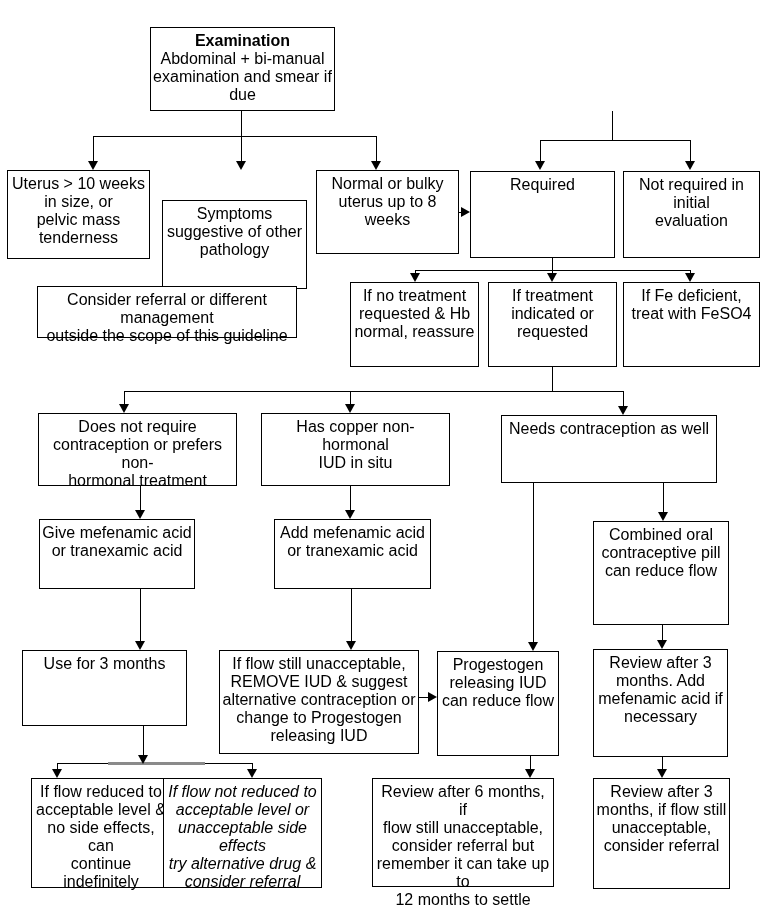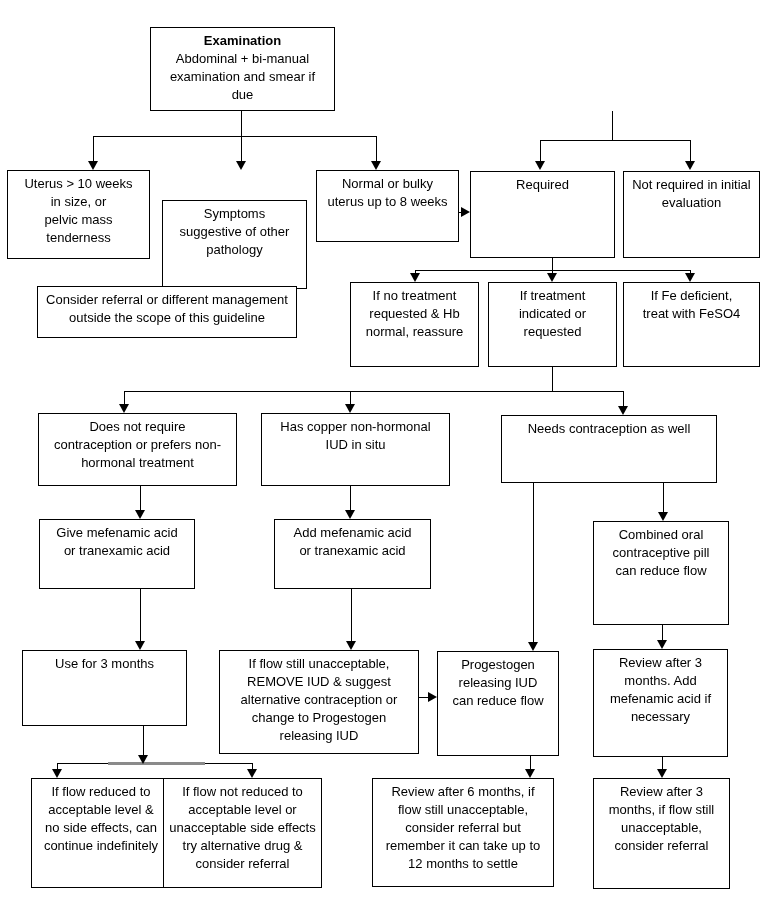--- a/index.html
+++ b/index.html
@@ -2,21 +2,21 @@
 <html><head>
 <meta charset="utf-8">
 <style>
   html,body{margin:0;padding:0;background:#ffffff;}
   .stage{
     position:relative;width:768px;height:922px;background:#ffffff;
     font-family:"Liberation Sans",sans-serif;overflow:hidden;
   }
   .node{
     position:absolute;border:1px solid #000;background:#fff;box-sizing:border-box;
-    text-align:center;font-size:13px;line-height:18px;color:#000;
+    text-align:center;font-size:16px;line-height:18px;color:#000;
     padding:4px 2px 0 2px;
   }
   .node-title{font-weight:bold;white-space:pre-line;}
   .node-label{white-space:pre-line;}
   .line{position:absolute;background:#000;}
   .arrow-down{
     position:absolute;width:0;height:0;
     border-left:5px solid transparent;border-right:5px solid transparent;
     border-top:9px solid #000;
   }
@@ -40,21 +40,21 @@
       <div class="node-label">Uterus &gt; 10 weeks
 in size, or
 pelvic mass
 tenderness</div>
     </div>
     <div class="node" style="left: 162px; top: 170px; width: 145px; height: 89px; margin-top: 30px;">
       <div class="node-label">Symptoms
 suggestive of other
 pathology</div>
     </div>
-    <div class="node" style="left: 316px; top: 170px; width: 143px; height: 72px;">
+    <div class="node" style="left: 316px; top: 170px; width: 143px; height: 84px;">
       <div class="node-label">Normal or bulky
 uterus up to 8 weeks</div>
     </div>
     <div class="node" style="left: 470px; top: 171px; width: 145px; height: 87px;">
       <div class="node-label">Required</div>
     </div>
     <div class="node" style="left: 623px; top: 171px; width: 137px; height: 87px;">
       <div class="node-label">Not required in initial
 evaluation</div>
     </div>
@@ -121,21 +121,21 @@
 months. Add
 mefenamic acid if
 necessary</div>
     </div>
     <div class="node" style="left: 7px; top: 778px; width: 140px; height: 110px; margin-left: 24px;">
       <div class="node-label">If flow reduced to
 acceptable level &amp;
 no side effects, can
 continue indefinitely</div>
     </div>
-    <div class="node" style="left: 163px; top: 778px; width: 159px; height: 110px;">
+    <div class="node" style="left: 163px; top: 778px; width: 159px; height: 110px; font-style: italic;">
       <div class="node-label">If flow not reduced to
 acceptable level or
 unacceptable side effects
 try alternative drug &amp;
 consider referral</div>
     </div>
     <div class="node" style="left: 372px; top: 778px; width: 182px; height: 109px;">
       <div class="node-label">Review after 6 months, if
 flow still unacceptable,
 consider referral but

